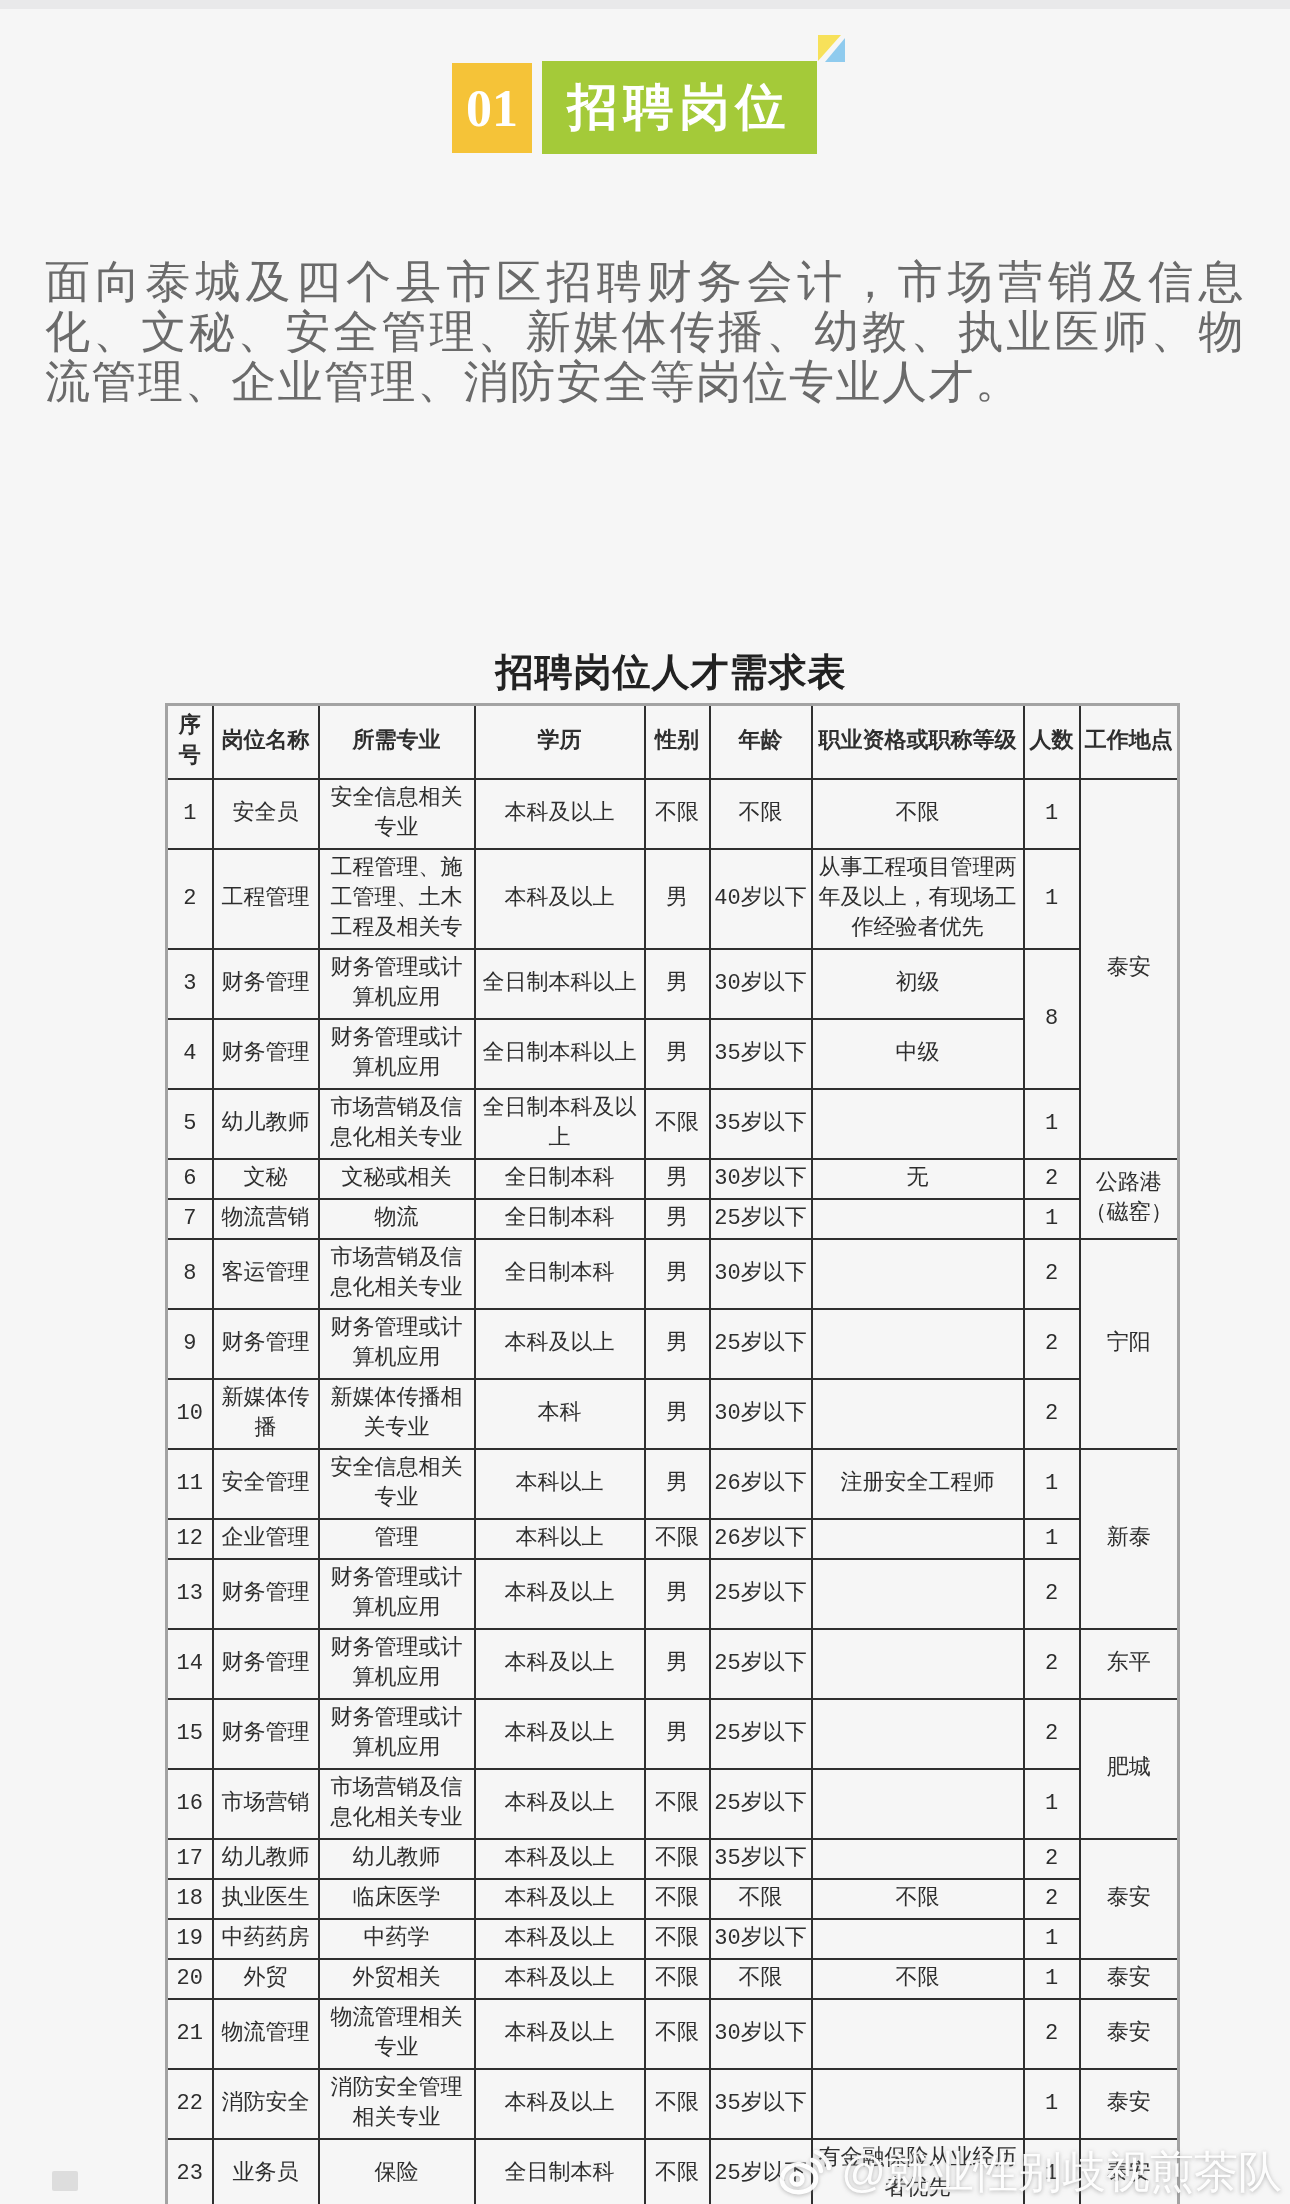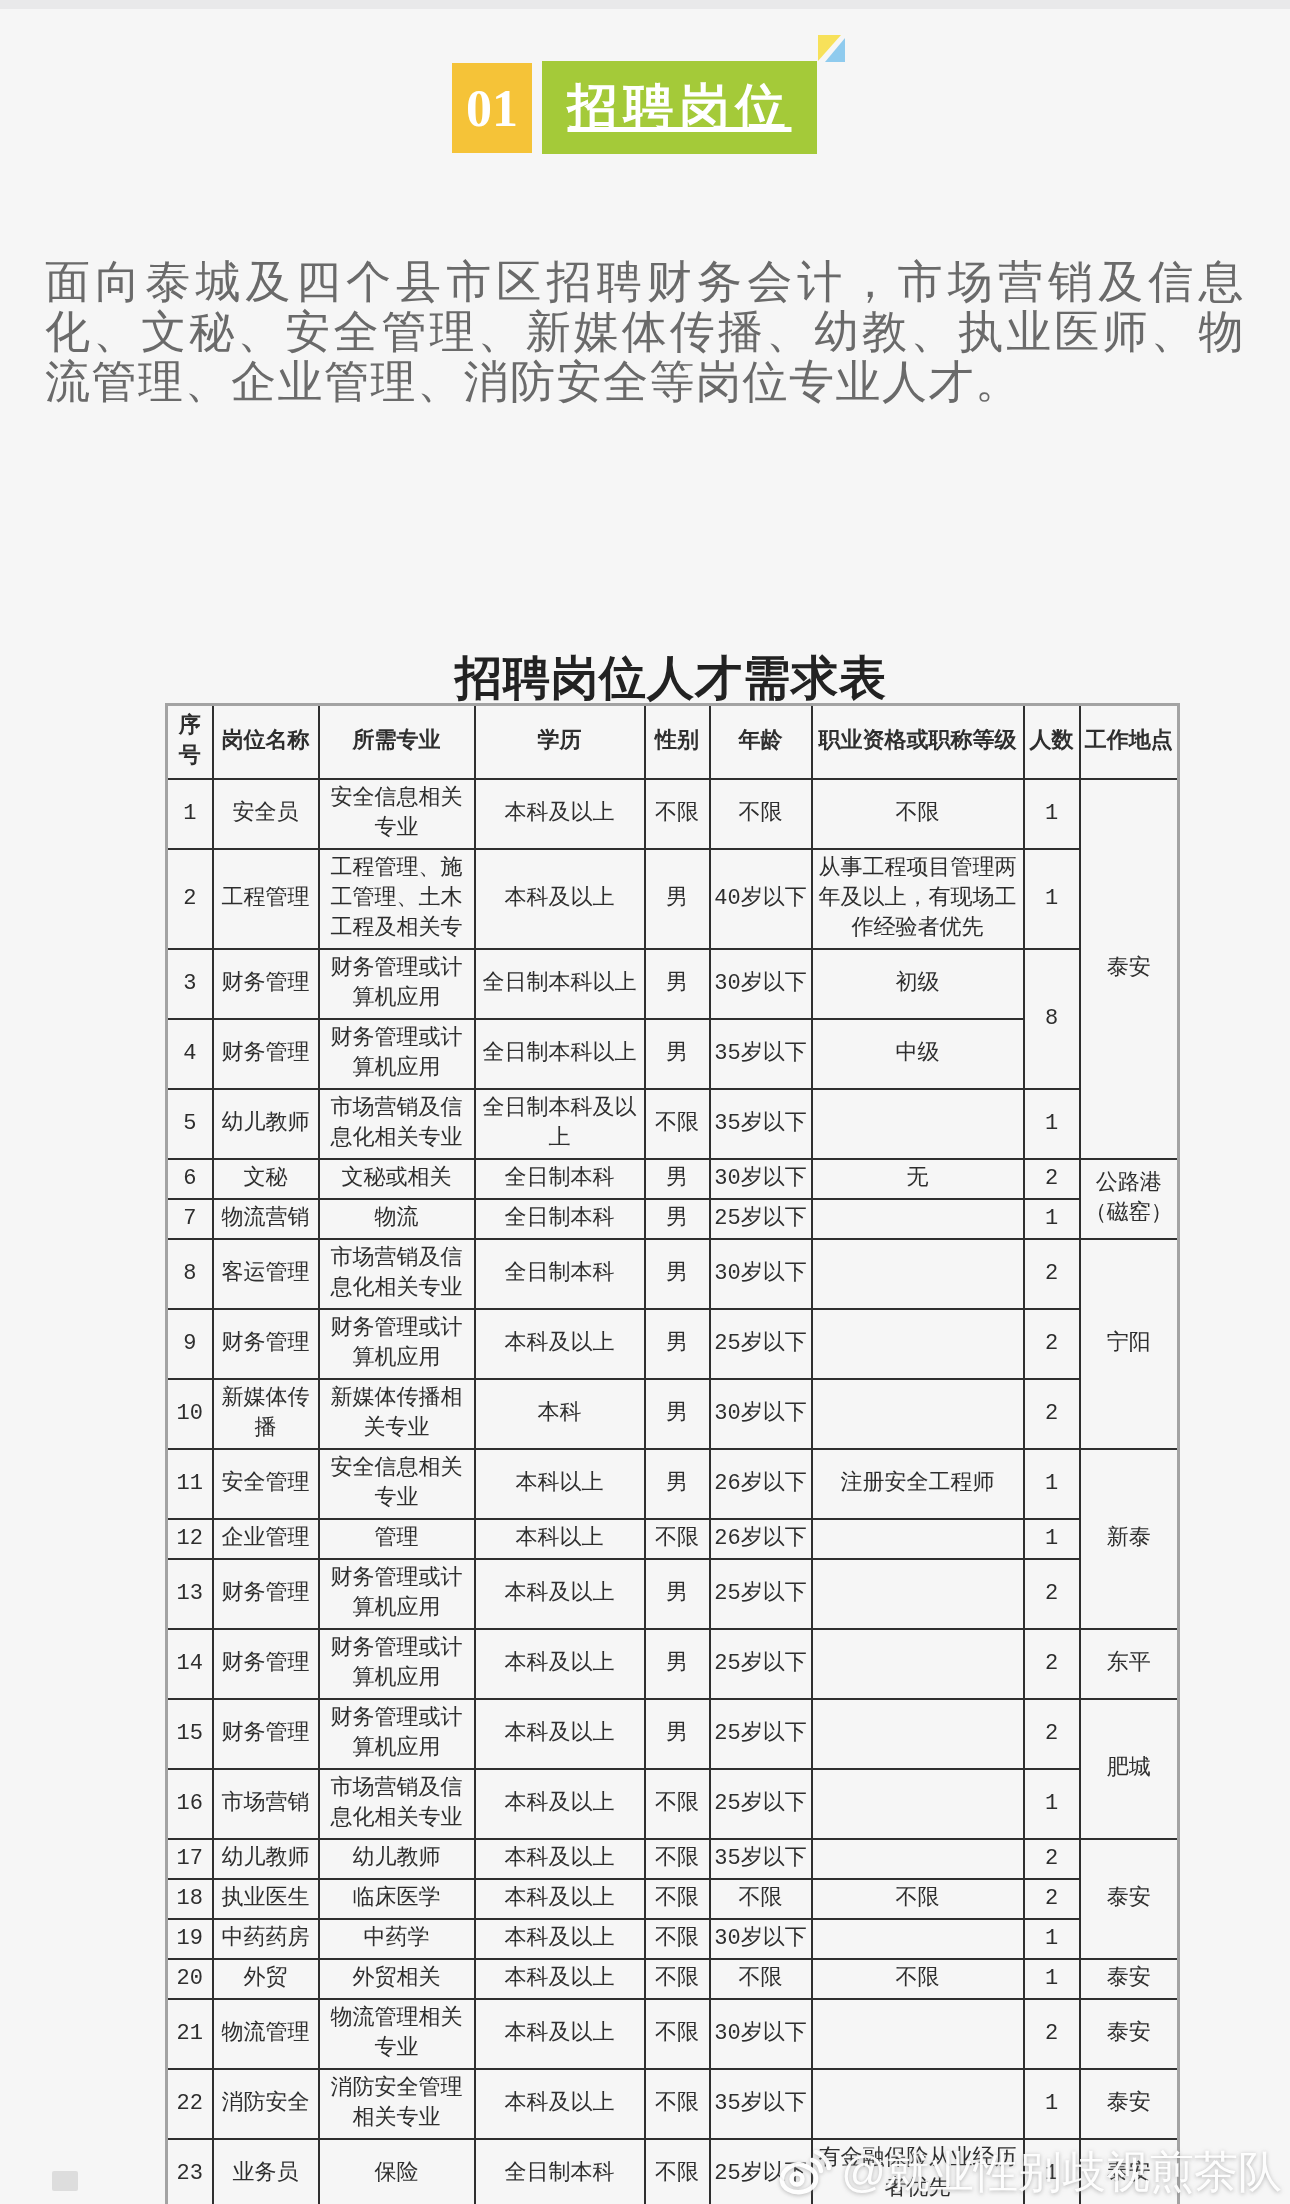--- a/index.html
+++ b/index.html
@@ -24,21 +24,21 @@
   
   .intro{
     position:absolute;top:248px;left:45px;width:1200px;
     font-size:45px;line-height:50px;letter-spacing:1.5px;
     text-align:justify;text-justify:inter-ideograph;
   }
   
   .sheet-title{
     position:absolute;top:638px;left:165px;width:1012px;
     text-align:center;font-family:"Liberation Serif",serif;
-    font-weight:bold;font-size:47px;letter-spacing:1px;
+    font-weight:bold;font-size:38px;letter-spacing:1px;
   }
   table.sheet{
     position:absolute;top:694px;left:165px;width:1012px;
     border-collapse:collapse;table-layout:fixed;
   }
   table.sheet th,table.sheet td{
     border:2px solid #2f2f2f;
     text-align:center;vertical-align:middle;
     font-size:22px;line-height:30px;
     word-break:break-all;line-break:loose;
@@ -60,21 +60,21 @@
     background:#c9c9c9;opacity:.55;border-radius:2px;
   }
 </style>
 </head>
 <body>
 
 <div class="page" style="background: rgb(246, 246, 246);">
 
   <div class="badge">
     <div class="badge-num" style="background: rgb(245, 195, 56);">01</div>
-    <div class="badge-title" style="background: rgb(164, 202, 57); text-decoration: underline;">招聘岗位</div>
+    <div class="badge-title" style="background: rgb(164, 202, 57);">招聘岗位</div>
     <svg class="tri-deco" width="27" height="28" viewBox="0 0 27 28">
       <polygon points="0,26 0,0 23,0" fill="#F7E15A"></polygon>
       <polygon points="27,3 27,27 7,27" fill="#8FCBEE"></polygon>
     </svg>
   </div>
 
   <div class="intro" style="color:#6a6a6a">面向泰城及四个县市区招聘财务会计，市场营销及信息化、文秘、安全管理、新媒体传播、幼教、执业医师、物流管理、企业管理、消防安全等岗位专业人才。</div>
 
   <div class="sheet-title" style="color:#222">招聘岗位人才需求表</div>
 

